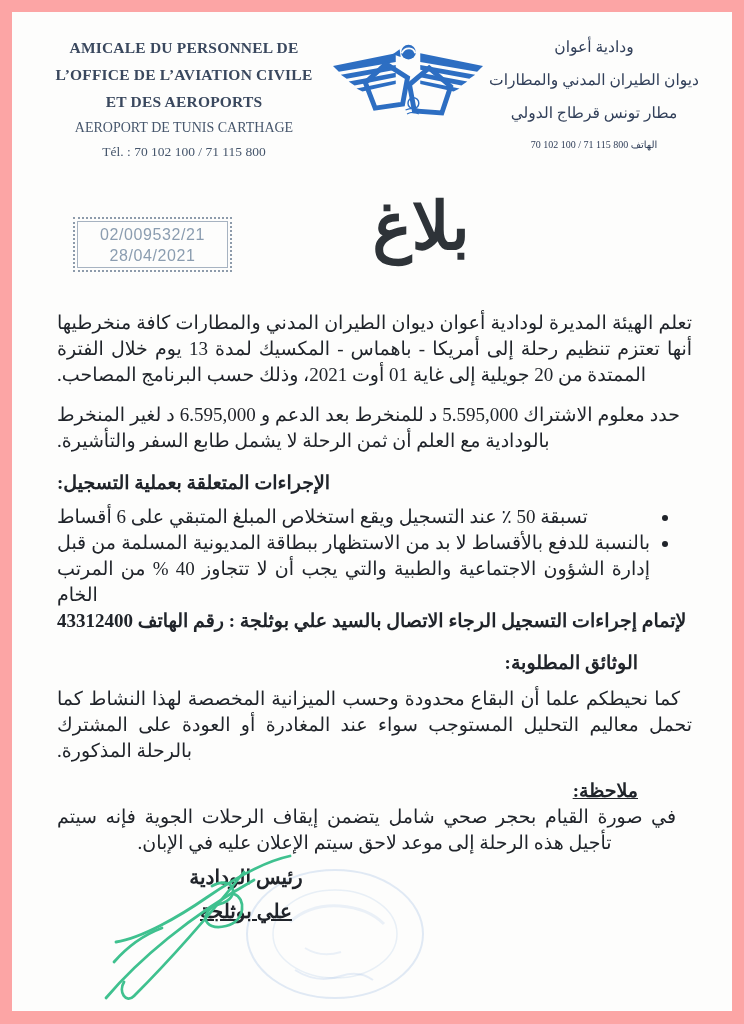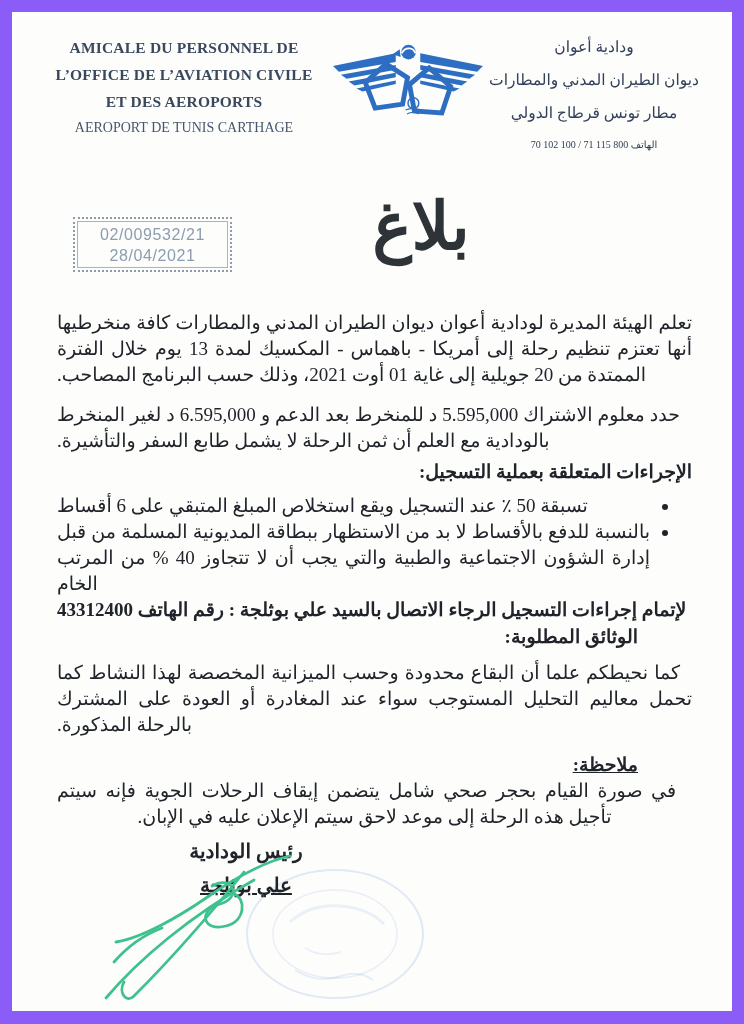--- a/index.html
+++ b/index.html
@@ -1,18 +1,18 @@
 <!DOCTYPE html>
 <html lang="ar"><head>
 <meta charset="utf-8">
 <style>
   html,body{margin:0;padding:0;background:#e8e8e8;}
   .canvas{
     position:relative;width:744px;height:1024px;overflow:hidden;
-    background:#8b5cf6;
+    background:#fca5a5;
     font-family:"Liberation Serif","DejaVu Serif",serif;
   }
   .paper{
     position:absolute;left:12px;top:12px;right:12px;bottom:13px;
     background:#fdfdfc;
   }
   
   .hdr-fr{
     position:absolute;left:26px;top:22px;width:292px;
     text-align:center;color:#3a485e;
@@ -47,25 +47,25 @@
   
   .content{
     position:absolute;left:45px;top:298px;width:635px;
     direction:rtl;font-size:19px;line-height:26px;color:#20242a;
     z-index:2;
   }
   .content p{margin:0;text-align:justify;text-align-last:left;}
   .p2{margin-top:14px !important;text-indent:12px;}
   .p3{margin-top:10px !important;text-indent:12px;}
   .p4{margin-top:0 !important;text-indent:16px;text-align-last:center !important;}
-  .proc-h{font-weight:bold;margin-top:5px;text-align:right;}
+  .proc-h{font-weight:bold;margin-top:16px;text-align:left;}
   ul.blist{margin:8px 0 0 0;padding:0 42px 0 0;list-style:disc;}
   ul.blist li{text-align:justify;text-align-last:left;line-height:26px;}
   .contact{font-weight:bold;margin-top:18px;text-align:justify;text-align-last:justify;}
-  .docs-h{font-weight:bold;margin-top:1px;margin-left:0;margin-right:54px;text-align:right;}
+  .docs-h{font-weight:bold;margin-top:16px;margin-left:0;margin-right:54px;text-align:right;}
   .doc-item{margin-top:2px;text-align:right;}
   .note-h{font-weight:bold;text-decoration:underline;margin-top:14px;margin-right:54px;text-align:right;}
   .sig{
     margin-top:8px;margin-right:358px;width:176px;text-align:center;
     font-weight:bold;font-size:20px;line-height:26px;
   }
   .sig-name{margin-top:8px;text-decoration:underline;}
   
   .sig-ink{position:absolute;left:80px;top:828px;width:210px;height:168px;z-index:3;pointer-events:none;}
   .wmark{position:absolute;left:223px;top:850px;width:200px;height:150px;z-index:1;pointer-events:none;}
@@ -74,20 +74,21 @@
 <body>
 
 <div class="canvas">
   <div class="paper">
 
     <div class="hdr-fr">
       <div class="b">AMICALE DU PERSONNEL DE</div>
       <div class="b">L’OFFICE DE L’AVIATION CIVILE</div>
       <div class="b">ET DES AEROPORTS</div>
       <div class="m">AEROPORT DE TUNIS CARTHAGE</div>
+      <div class="s">Tél. : 70 102 100 / 71 115 800</div>
     </div>
 
     <div class="logo-box">
       <svg viewBox="0 0 310 190" width="152" height="96">
         <g fill="#2d6ec2" stroke="none">
 
           <path d="M2,54 L130,28 L130,46 L14,66 Z"></path>
           <path d="M18,72 L130,52 L130,62 L30,80 Z"></path>
           <path d="M34,86 L130,68 L130,77 L46,94 Z"></path>
           <path d="M50,100 L130,84 L130,91 L62,106 Z"></path>

